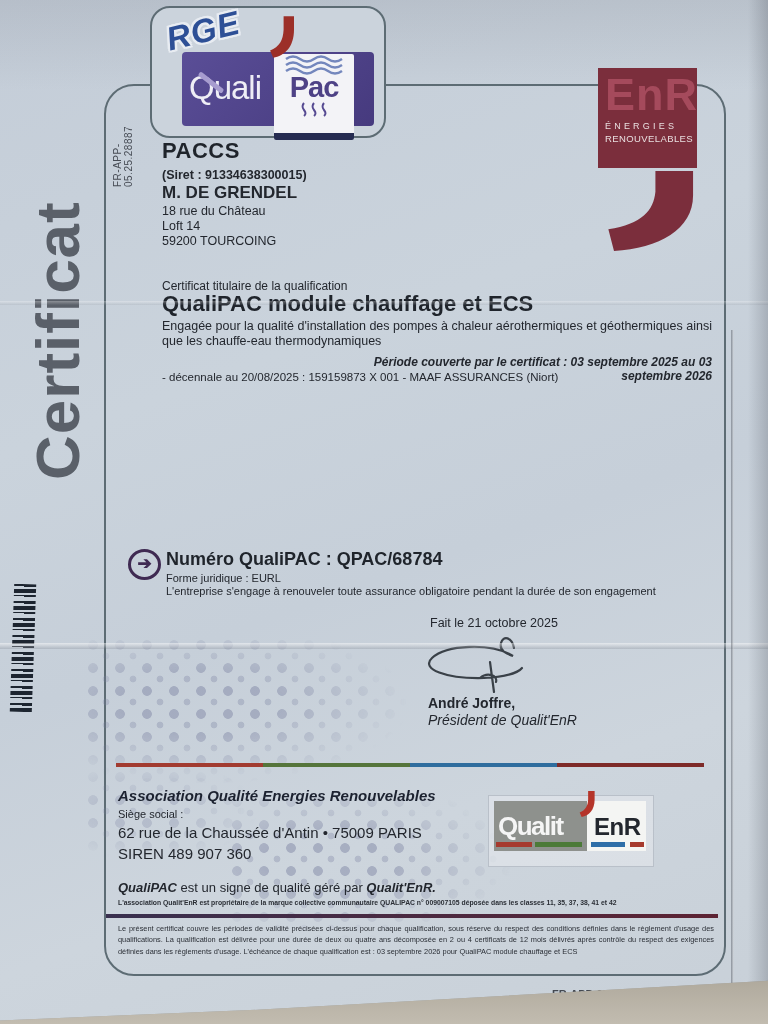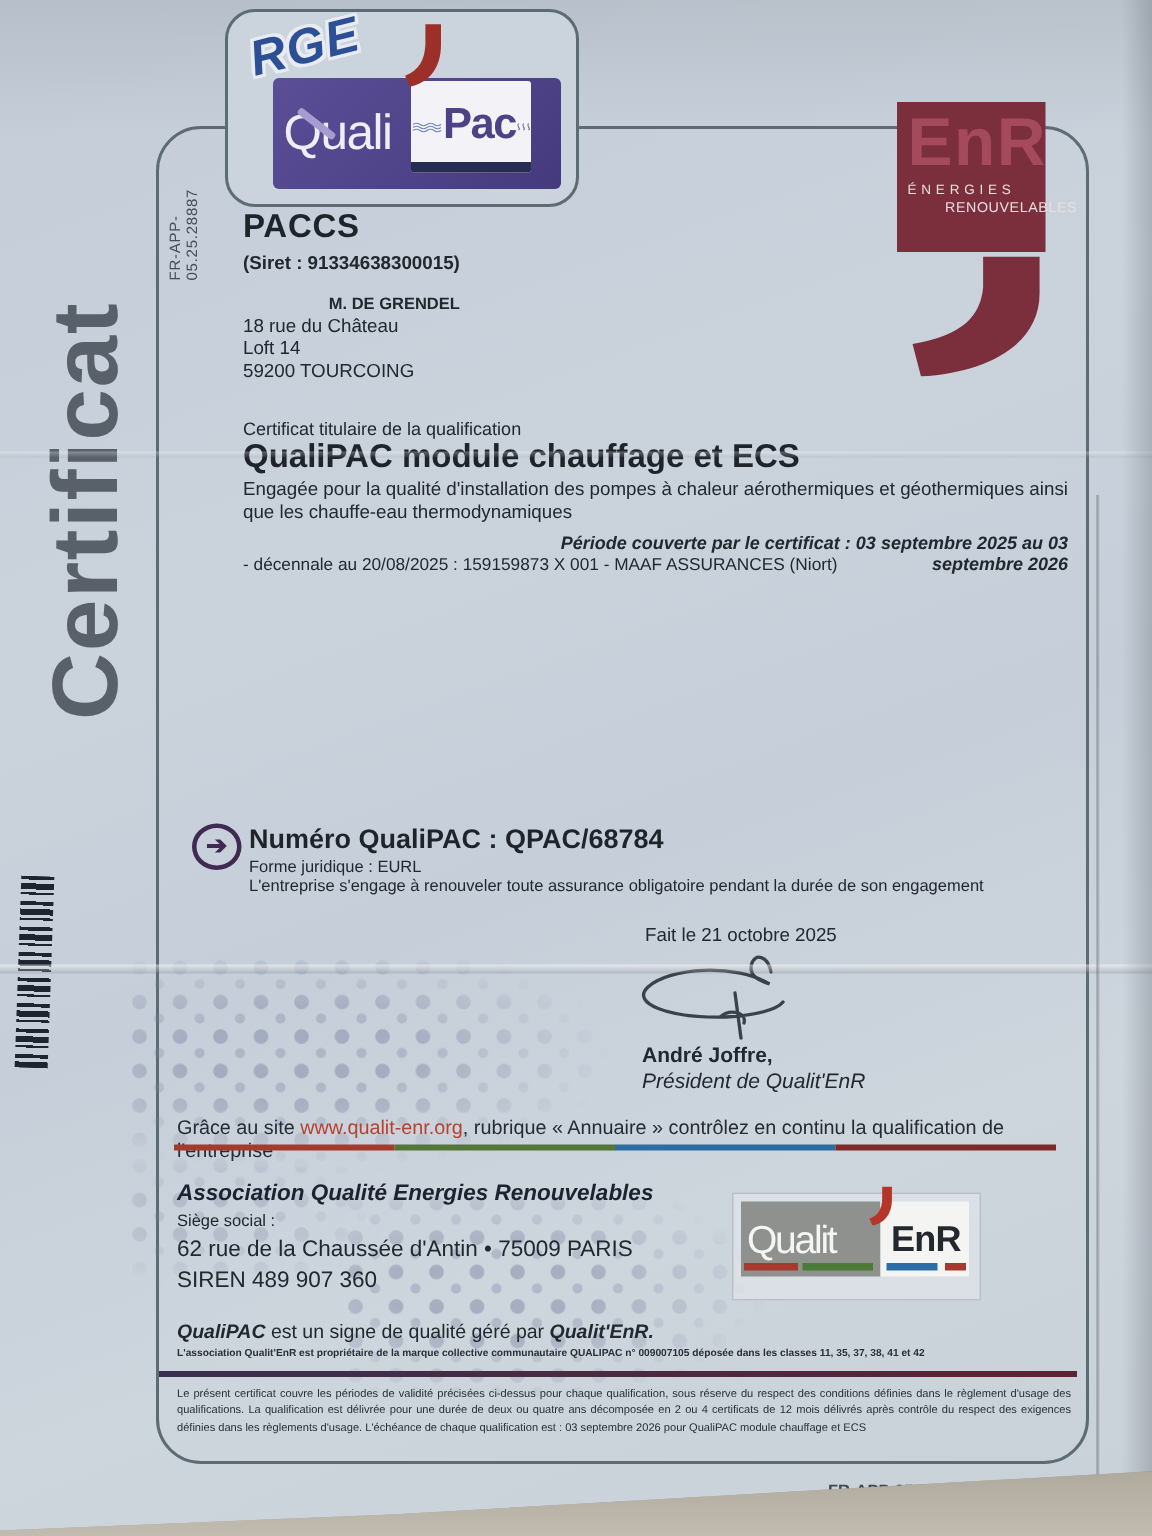--- a/index.html
+++ b/index.html
@@ -52,40 +52,40 @@
   
   .logo-tab{position:absolute;left:150px;top:6px;width:232px;height:128px;
     border:2.5px solid #5d6c74;border-radius:20px;background:#cbd3dc;}
   .rge{position:absolute;left:14px;top:4px;font-size:33px;font-weight:bold;font-style:italic;
     color:#2d4f96;transform:rotate(-14deg);letter-spacing:1px;
     text-shadow:-2px -2px 0 #e8ecf2,2px -2px 0 #e8ecf2,-2px 2px 0 #e8ecf2,2px 2px 0 #e8ecf2,0 -2px 0 #e8ecf2,0 2px 0 #e8ecf2,-2px 0 0 #e8ecf2,2px 0 0 #e8ecf2;z-index:3;}
   .qp-box{position:absolute;left:30px;top:44px;width:192px;height:74px;border-radius:4px;
     background:linear-gradient(135deg,#5a4e97,#463a7e);z-index:1;}
   .qp-quali{position:absolute;left:7px;top:17px;font-size:33px;font-weight:normal;color:#efeef6;letter-spacing:-1px;}
   .qp-qslash{position:absolute;left:14px;top:28px;width:30px;height:5px;background:#a79ccf;transform:rotate(38deg);border-radius:2px;}
-  .qp-white{position:absolute;left:122px;top:46px;width:80px;height:61px;background:#f3f3f7;
-    border-radius:2px;overflow:hidden;z-index:2;display:flex;flex-direction:row;align-items:center;}
+  .qp-white{position:absolute;left:122px;top:46px;width:80px;height:86px;background:#f3f3f7;
+    border-radius:2px;overflow:hidden;z-index:2;display:flex;flex-direction:column;align-items:center;}
   .qp-pac{font-size:29px;font-weight:bold;color:#4e4286;line-height:1;margin-top:-3px;letter-spacing:-1px;}
   .book-arc{position:absolute;bottom:-5px;left:-6px;right:-6px;height:12px;background:#262c52;
     border-radius:0 0 100% 100% / 0 0 90% 90%;}
   .apos-small{position:absolute;left:116px;top:8px;width:26px;height:42px;z-index:4;}
 
   
   .enr{position:absolute;left:598px;top:68px;width:99px;z-index:2;}
   .enr-block{width:99px;height:100px;background:#7b2e3c;box-sizing:border-box;padding:2px 0 0 7px;}
   .enr-acronym{font-size:45px;font-weight:bold;color:#a54a5c;line-height:1.1;letter-spacing:1px;}
   .enr-l1{font-size:9px;color:#e9dfe0;letter-spacing:3.2px;margin-top:1px;}
-  .enr-l2{font-size:9.5px;color:#e9dfe0;letter-spacing:.4px;margin-top:2px;margin-left:25px;}
+  .enr-l2{font-size:9.5px;color:#e9dfe0;letter-spacing:.4px;margin-top:2px;}
   .enr-comma{margin-top:3px;width:96px;height:80px;display:block;}
 
   
   .holder{position:absolute;left:162px;top:138px;}
   .holder-name{font-size:22px;font-weight:bold;letter-spacing:.5px;color:#1f242b;}
   .holder-siret{font-size:12.5px;font-weight:bold;margin-top:4px;}
-  .holder-contact{font-size:11px;font-weight:bold;margin-top:15px;text-align:right;}
+  .holder-contact{font-size:17px;font-weight:bold;margin-top:1px;}
   .holder-line{font-size:12.5px;margin-top:1px;}
 
   
   .sec-label{position:absolute;left:162px;top:279px;font-size:12px;}
   .sec-title{position:absolute;left:162px;top:291px;font-size:22px;font-weight:bold;color:#1f242b;}
   .sec-desc{position:absolute;left:162px;top:319px;width:560px;font-size:12.5px;line-height:1.18;}
   .period{position:absolute;left:350px;top:355px;width:362px;text-align:right;
     font-size:12px;font-weight:bold;font-style:italic;}
 
   .insurance{position:absolute;left:162px;top:371px;font-size:11.5px;line-height:1.15;}
@@ -121,21 +121,21 @@
   
   .assoc-name{position:absolute;left:118px;top:787px;font-size:15px;font-weight:bold;font-style:italic;color:#1c2230;}
   .assoc-siege{position:absolute;left:118px;top:808px;font-size:11px;}
   .assoc-addr{position:absolute;left:118px;top:824px;font-size:15px;}
   .assoc-siren{position:absolute;left:118px;top:845px;font-size:15px;}
 
   
   .qe{position:absolute;left:488px;top:795px;width:164px;height:70px;border:1px solid #b9c0c9;background:rgba(245,246,248,.35);}
   .qe-inner{position:absolute;left:5px;top:5px;width:152px;height:58px;}
   .qe-gray{position:absolute;left:0;top:0;width:93px;height:50px;background:#8e918d;}
-  .qe-quali{position:absolute;left:4px;top:10px;font-size:26px;font-weight:normal;color:#f5f5f5;letter-spacing:-1.5px;}
+  .qe-quali{position:absolute;left:4px;top:10px;font-size:26px;font-weight:bold;color:#f5f5f5;letter-spacing:-1.5px;}
   .qe-white{position:absolute;left:93px;top:0;width:59px;height:50px;background:#f4f5f3;}
   .qe-enr{position:absolute;left:7px;top:12px;font-size:24px;font-weight:bold;color:#23272e;letter-spacing:-.5px;}
   .qe-apos{position:absolute;left:84px;top:-10px;width:17px;height:26px;z-index:2;}
   .qe-strip{position:absolute;top:41px;height:4.5px;}
 
   
   .brand-line{position:absolute;left:118px;top:880px;font-size:13px;color:#23272e;}
   .brand-line b{font-weight:bold;font-style:italic;}
   .trademark{position:absolute;left:118px;top:899px;width:545px;font-size:6.8px;font-weight:bold;color:#2a2e35;}
   .rule-dark{position:absolute;left:106px;top:914px;width:612px;height:4px;
@@ -221,21 +221,20 @@
   <svg class="sig" width="160" height="64" viewBox="0 0 160 64">
     <path d="M96,16 C94,5 85,3 83,11 C81,19 89,22 95,24 C72,10 28,13 14,26 C2,37 28,47 66,46 C86,45 100,41 104,36 M72,30 L76,60 M62,46 C69,40 80,43 78,50" fill="none" stroke="#3a4148" stroke-width="2.2" stroke-linecap="round"></path>
   </svg>
   <div class="sig-name">André Joffre,</div>
   <div class="sig-role">Président de Qualit'EnR</div>
 
   <div class="dots" style="left:86px;top:638px;width:320px;height:145px;"></div>
   <div class="dots" style="left:230px;top:795px;width:280px;height:145px;"></div>
   <div class="dots" style="left:86px;top:770px;width:170px;height:90px;opacity:.6;"></div>
 
-  <div class="verify"><span>Grâce au site </span><span class="url">www.qualit-enr.org</span><span>, rubrique « Annuaire » contrôlez en continu la qualification de l'entreprise</span></div>
   <div class="rule-multi">
     <span style="width:147px;background:#a23b30;"></span>
     <span style="width:147px;background:#55753b;"></span>
     <span style="width:147px;background:#2f6d9e;"></span>
     <span style="width:147px;background:#7e2a28;"></span>
   </div>
 
   <div class="assoc-name">Association Qualité Energies Renouvelables</div>
   <div class="assoc-siege">Siège social :</div>
   <div class="assoc-addr">62 rue de la Chaussée d'Antin • 75009 PARIS</div>

